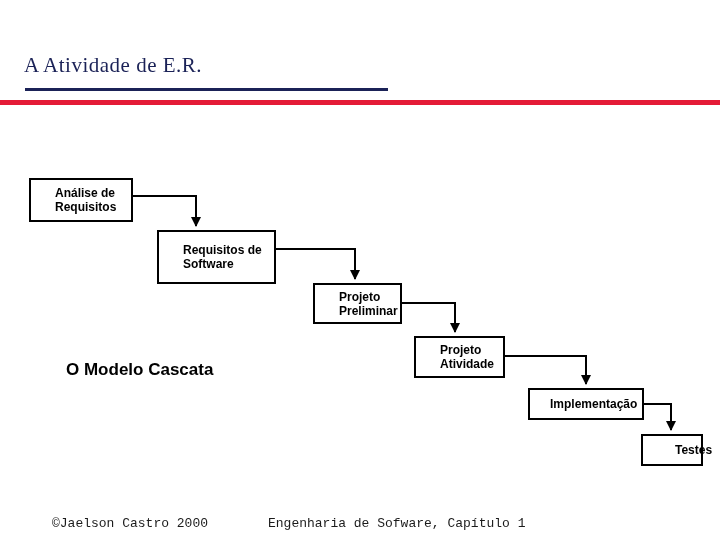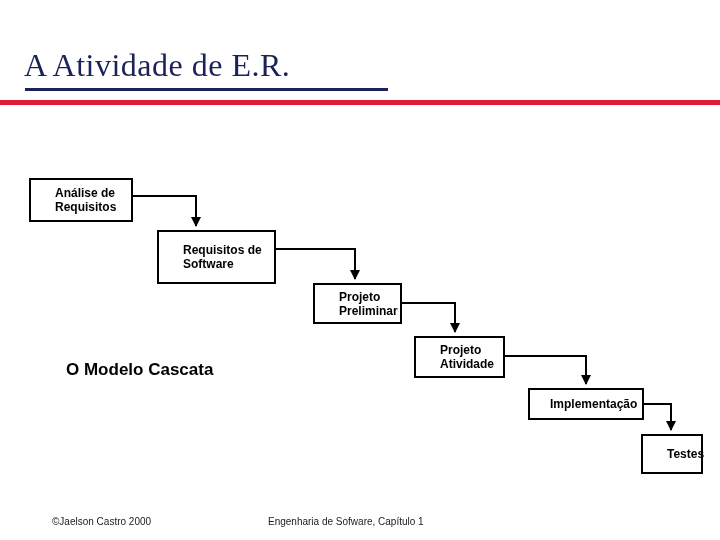--- a/index.html
+++ b/index.html
@@ -14,21 +14,21 @@
     overflow: hidden;
     font-family: "Liberation Sans", sans-serif;
   }
 
   
   #slide-title {
     position: absolute;
     left: 24px;
     top: 46px;
     font-family: "Liberation Serif", serif;
-    font-size: 32px;
+    font-size: 21px;
     line-height: 38px;
     color: #1b2257;
     letter-spacing: 0.5px;
     white-space: nowrap;
   }
   #title-underline {
     position: absolute;
     left: 25px;
     top: 88px;
     width: 363px;
@@ -67,41 +67,41 @@
     line-height: 14px;
     color: #000000;
   }
   .node .ln { display: block; white-space: nowrap; margin-left: 16px; }
 
   #node-analise       { left: 29px;  top: 178px; width: 104px; height: 44px; }
   #node-requisitos    { left: 157px; top: 230px; width: 119px; height: 54px; }
   #node-preliminar    { left: 313px; top: 283px; width: 89px;  height: 41px; }
   #node-detalhado     { left: 414px; top: 336px; width: 91px;  height: 42px; }
   #node-implementacao { left: 528px; top: 388px; width: 116px; height: 32px; padding-left: 4px; }
-  #node-testes        { left: 641px; top: 434px; width: 62px;  height: 40px; padding-left: 8px; }
+  #node-testes        { left: 641px; top: 434px; width: 62px;  height: 32px; padding-left: 16px; }
 
   
   #caption {
     position: absolute;
     left: 66px;
     top: 360px;
     font-family: "Liberation Sans", sans-serif;
     font-weight: bold;
     font-size: 17px;
     color: #000000;
     white-space: nowrap;
     text-align: center;
   }
 
   
   .footer-text {
     position: absolute;
     top: 516px;
-    font-family: Liberation Sans, sans-serif;
-    font-size: 10px;
+    font-family: Liberation Mono, monospace;
+    font-size: 13px;
     color: #1b1b1b;
     white-space: nowrap;
   }
   #footer-left   { left: 52px; }
   #footer-center { left: 268px; }
   #footer-right  { left: 670px; margin-top: 36px; }
 </style>
 </head>
 <body>
 

